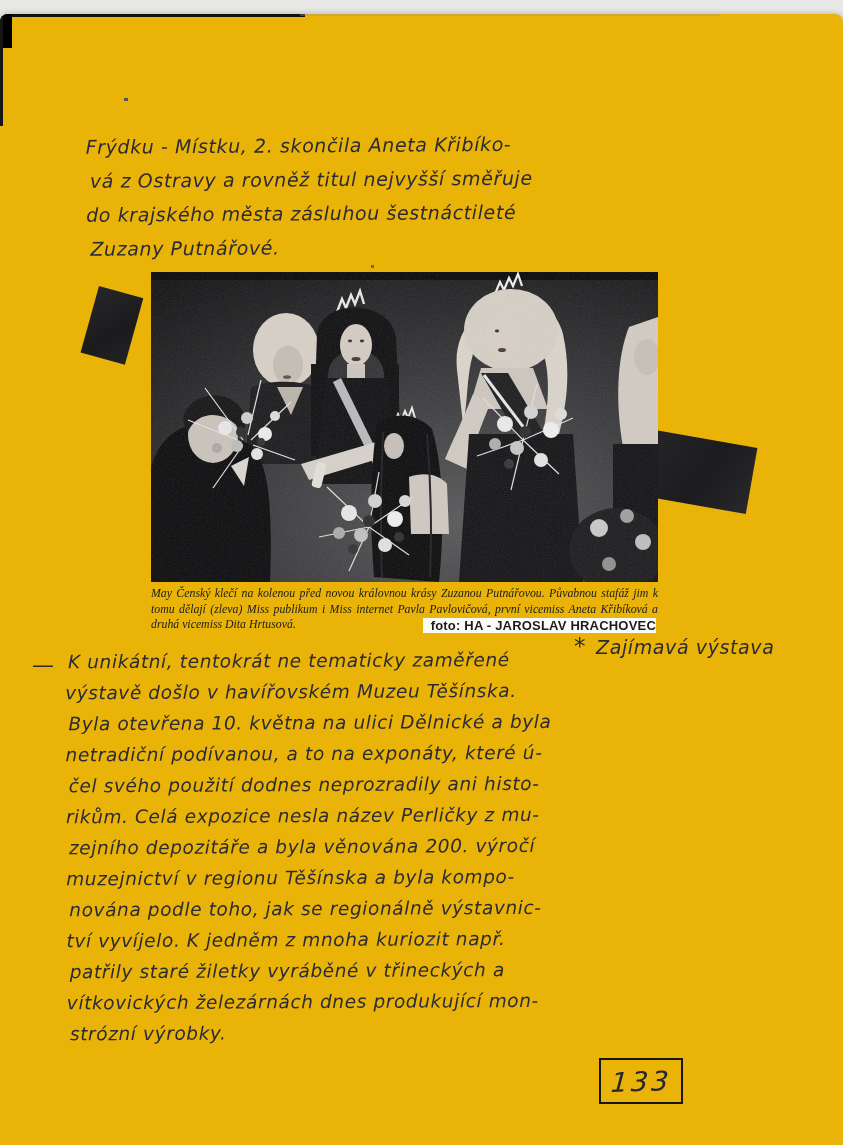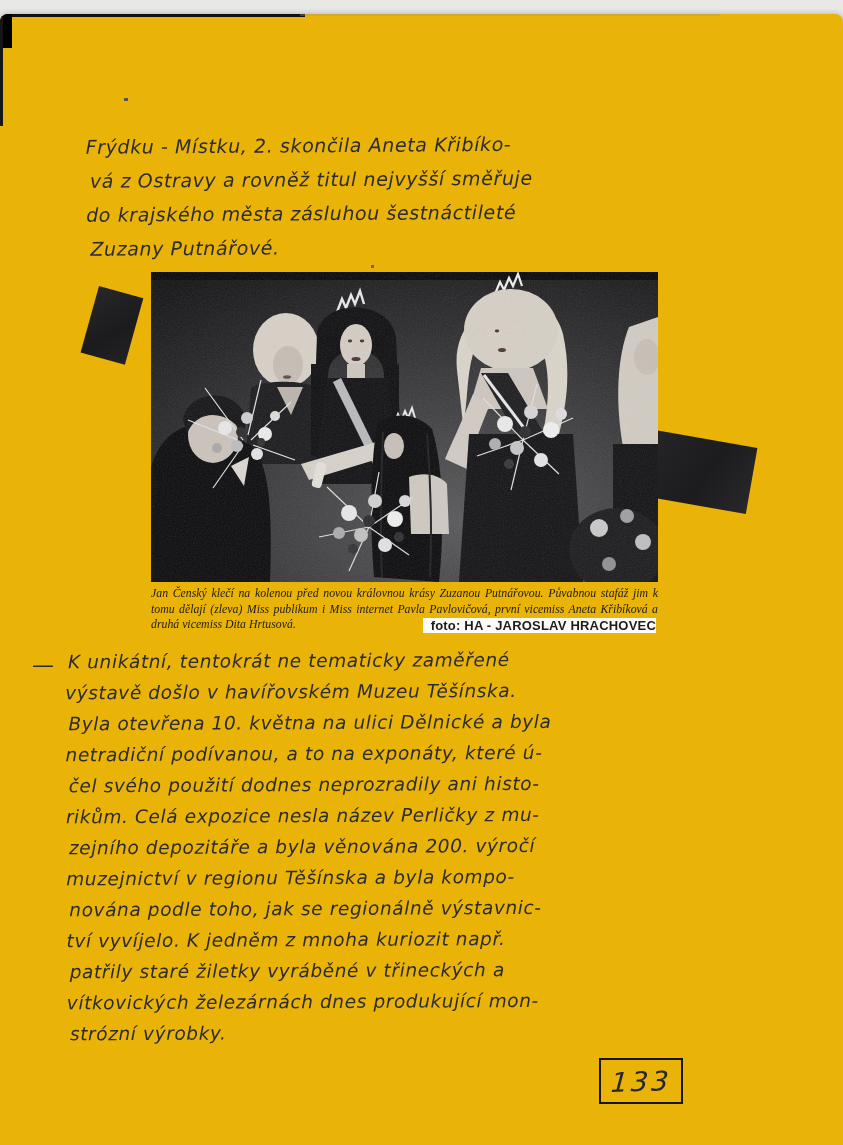--- a/index.html
+++ b/index.html
@@ -261,39 +261,42 @@
           <circle cx="476" cy="244" r="7" fill="#9f9f9f"></circle>
         <circle cx="492" cy="270" r="8" fill="#bfbfbf"></circle>
           <circle cx="458" cy="292" r="7" fill="#8f8f8f"></circle>
       </g>
 
       <rect width="507" height="310" filter="url(#grain)" opacity="0.16"></rect>
     </svg>
   </div>
 
   <div class="caption">
-    <span>Jan Čenský klečí na kolenou před novou královnou krásy Zuzanou Putnářovou. Půvabnou stafáž jim k tomu dělají (zleva) Miss publikum i Miss internet Pavla Pavlovičová, první vicemiss Aneta Křibíková a druhá vicemiss Dita Hrtusová.</span>
+    <span>May Čenský klečí na kolenou před novou královnou krásy Zuzanou Putnářovou. Půvabnou stafáž jim k tomu dělají (zleva) Miss publikum i Miss internet Pavla Pavlovičová, první vicemiss Aneta Křibíková a druhá vicemiss Dita Hrtusová.</span>
     <span class="caption-credit">foto: HA - JAROSLAV HRACHOVEC</span>
   </div>
 
   <div class="article-dash hand">—</div>
   <div class="article hand">
     <div class="hl">K unikátní, tentokrát ne tematicky zaměřené</div>
     <div class="hl">výstavě došlo v havířovském Muzeu Těšínska.</div>
     <div class="hl">Byla otevřena 10. května na ulici Dělnické a byla</div>
     <div class="hl">netradiční podívanou, a to na exponáty, které ú-</div>
     <div class="hl">čel svého použití dodnes neprozradily ani histo-</div>
     <div class="hl">rikům. Celá expozice nesla název Perličky z mu-</div>
     <div class="hl">zejního depozitáře a byla věnována 200. výročí</div>
     <div class="hl">muzejnictví v regionu Těšínska a byla kompo-</div>
     <div class="hl">nována podle toho, jak se regionálně výstavnic-</div>
     <div class="hl">tví vyvíjelo. K jedněm z mnoha kuriozit např.</div>
     <div class="hl">patřily staré žiletky vyráběné v třineckých a</div>
     <div class="hl">vítkovických železárnách dnes produkující mon-</div>
     <div class="hl">strózní výrobky.</div>
   </div>
 
+  <div class="side-note hand">
+    <span class="side-note-star">*</span><span>Zajímavá výstava</span>
+  </div>
 
   <div class="page-number-box">
     <span class="page-number">133</span>
   </div>
 
 </div>
 
 </body></html>

